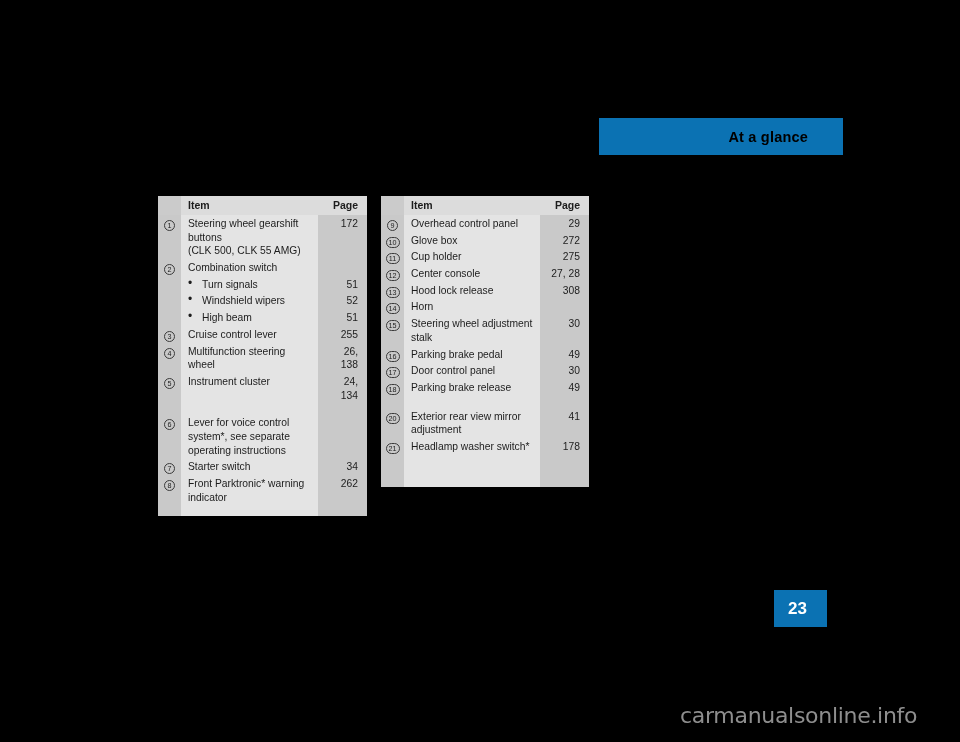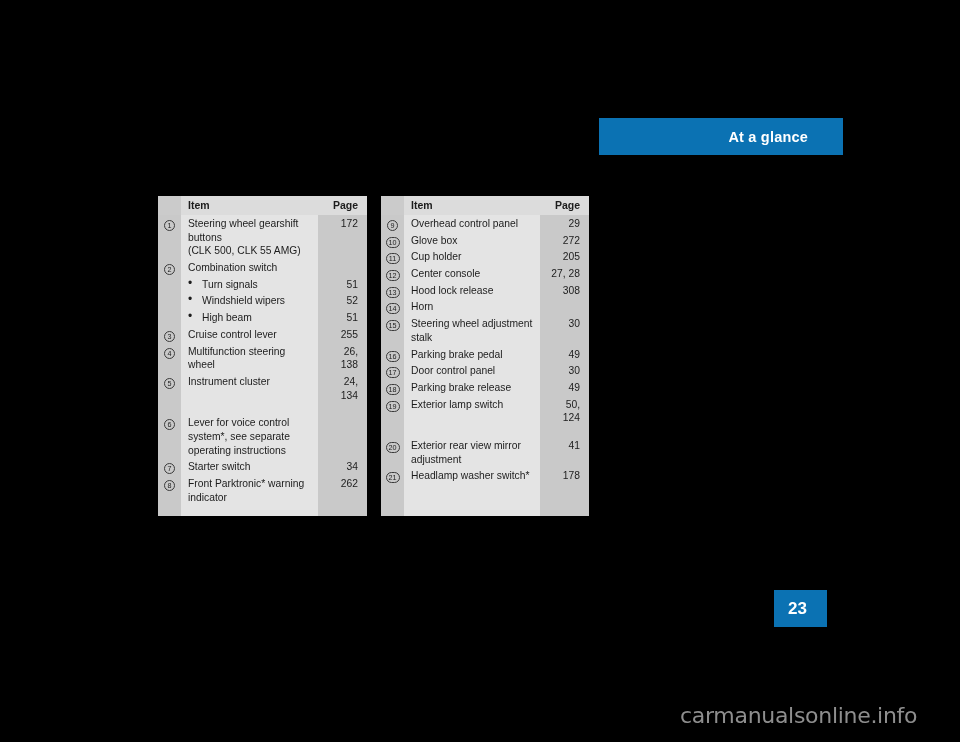--- a/index.html
+++ b/index.html
@@ -24,21 +24,21 @@
     width: 244px;
     height: 37px;
     background: #0b72b3;
     display: flex;
     align-items: center;
     justify-content: flex-end;
     box-sizing: border-box;
     padding-right: 35px;
   }
   #section-banner .banner-text {
-    color: #ffffff;
+    color: #000000;
     font-size: 14.5px;
     font-weight: bold;
     letter-spacing: 0.2px;
   }
 
   
   #page-number-box {
     position: absolute;
     left: 774px;
     top: 590px;
@@ -315,21 +315,21 @@
           <td class="cell-page">29</td>
         </tr>
         <tr class="">
           <td class="cell-num"><span class="marker wide">10</span></td>
           <td class="cell-item"><span style="white-space: pre-line; text-align: right;">Glove box</span></td>
           <td class="cell-page">272</td>
         </tr>
         <tr class="">
           <td class="cell-num"><span class="marker wide">11</span></td>
           <td class="cell-item"><span style="white-space: pre-line;">Cup holder</span></td>
-          <td class="cell-page">205</td>
+          <td class="cell-page">275</td>
         </tr>
         <tr class="">
           <td class="cell-num"><span class="marker wide">12</span></td>
           <td class="cell-item"><span style="white-space: pre-line;">Center console</span></td>
           <td class="cell-page">27, 28</td>
         </tr>
         <tr class="">
           <td class="cell-num"><span class="marker wide">13</span></td>
           <td class="cell-item"><span style="white-space: pre-line;">Hood lock release</span></td>
           <td class="cell-page">308</td>
@@ -351,26 +351,20 @@
         </tr>
         <tr class="">
           <td class="cell-num"><span class="marker wide">17</span></td>
           <td class="cell-item"><span style="white-space: pre-line;">Door control panel</span></td>
           <td class="cell-page">30</td>
         </tr>
         <tr class="">
           <td class="cell-num"><span class="marker wide">18</span></td>
           <td class="cell-item"><span style="white-space: pre-line;">Parking brake release</span></td>
           <td class="cell-page">49</td>
-        </tr>
-        <tr class="">
-          <td class="cell-num"><span class="marker wide">19</span></td>
-          <td class="cell-item"><span style="white-space: pre-line;">Exterior lamp switch</span></td>
-          <td class="cell-page">50,
-124</td>
         </tr>
         <tr class="spacer">
           <td class="cell-num"></td>
           <td class="cell-item"></td>
           <td class="cell-page"></td>
         </tr>
         <tr class="">
           <td class="cell-num"><span class="marker wide">20</span></td>
           <td class="cell-item"><span style="white-space: pre-line;">Exterior rear view mirror adjustment</span></td>
           <td class="cell-page">41</td>

